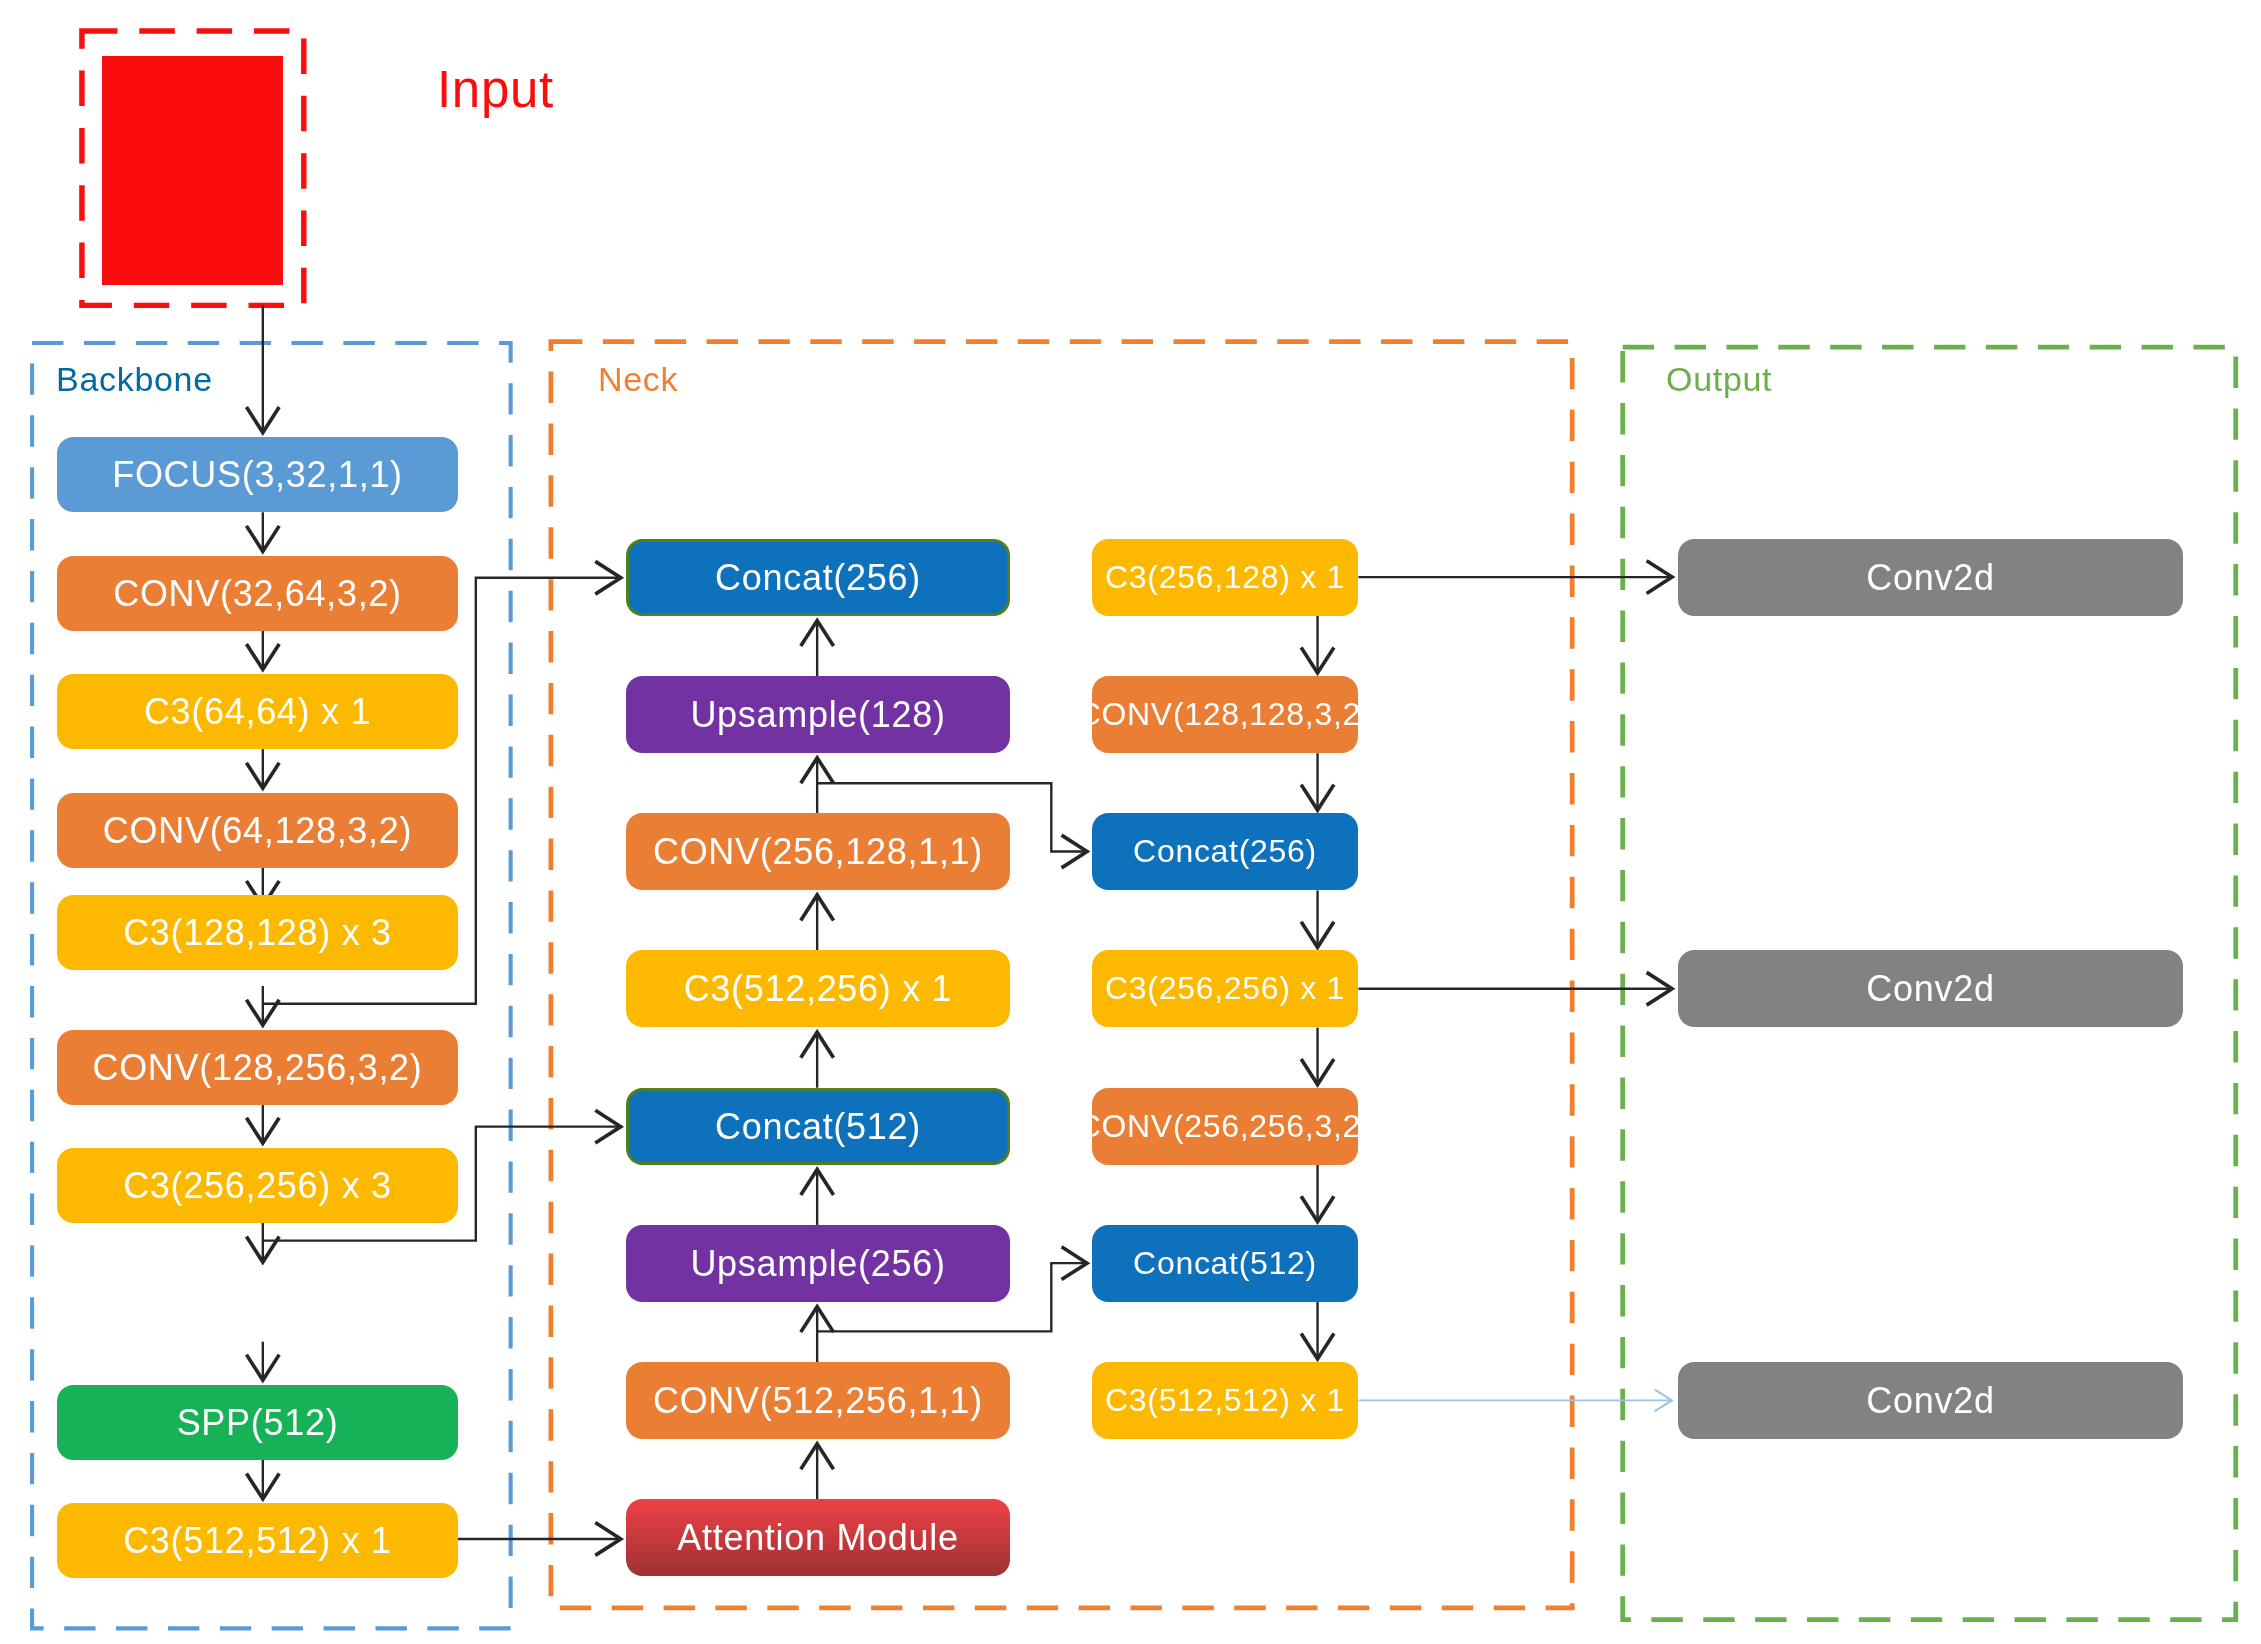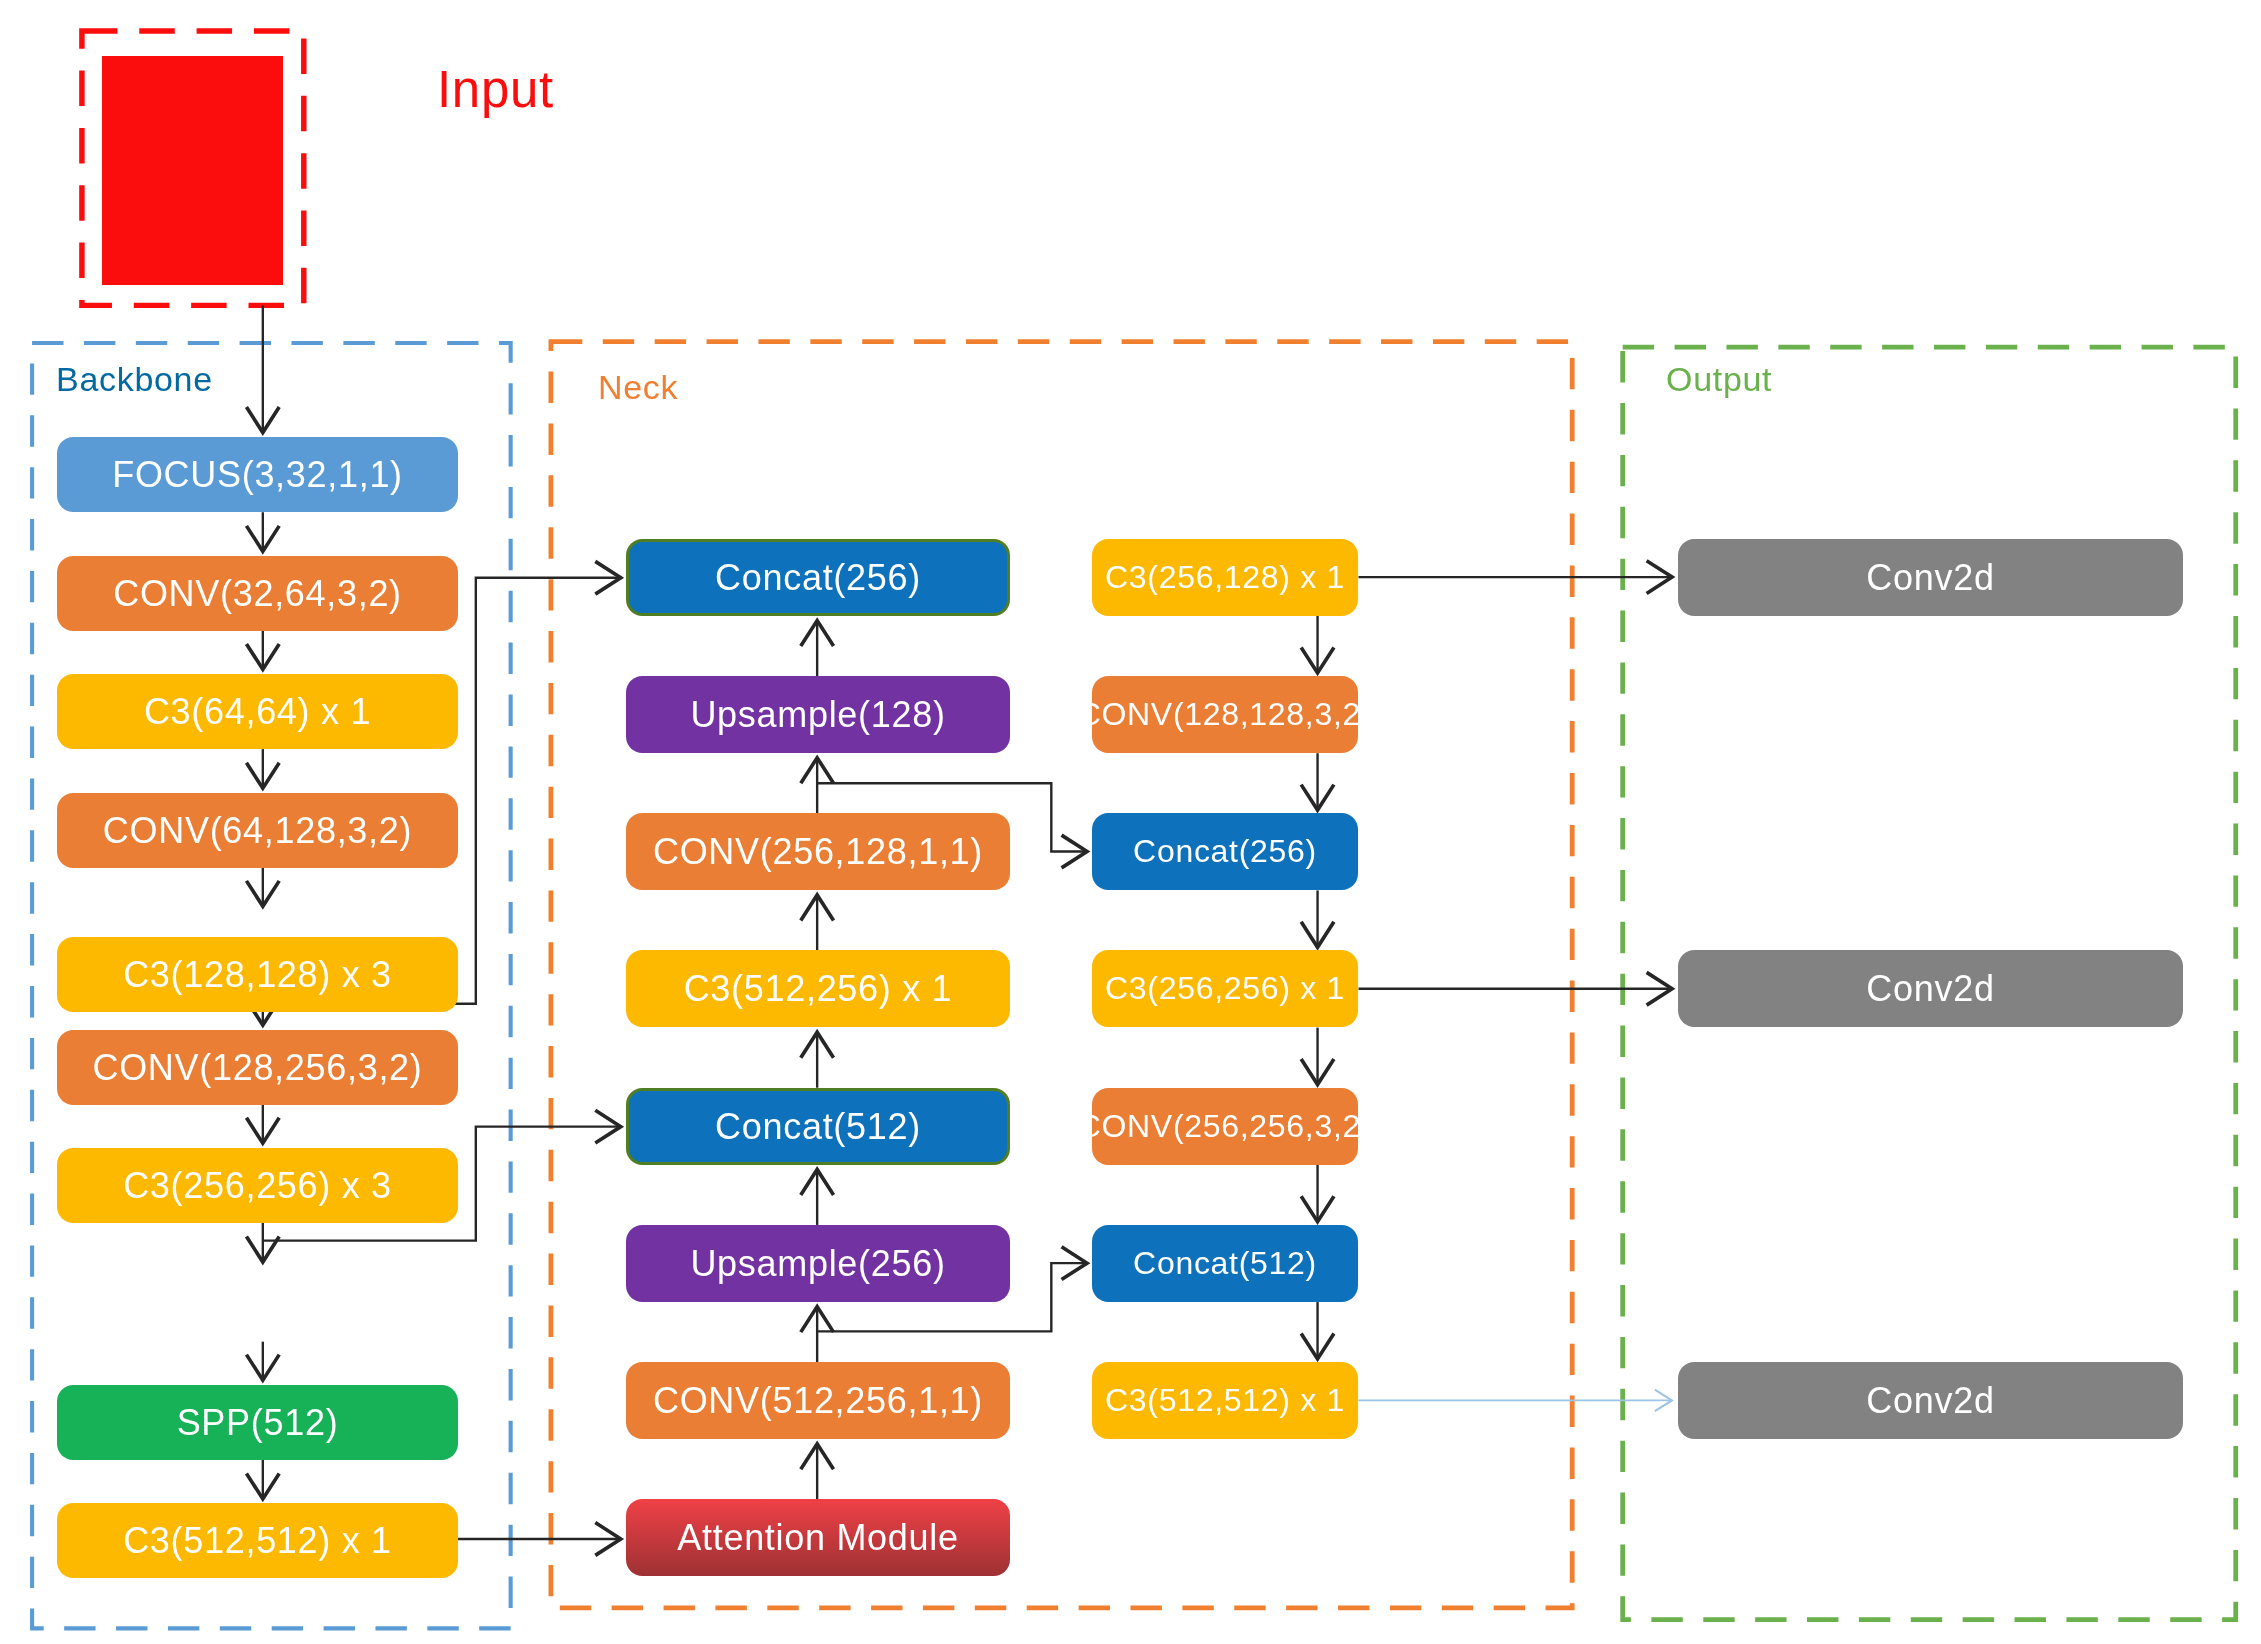--- a/index.html
+++ b/index.html
@@ -80,28 +80,28 @@
 
     <g stroke="#9dc3e6" stroke-width="2.5" fill="none">
       <line x1="1990" y1="2051" x2="2448" y2="2051" marker-end="url(#arr-blue)"></line>
     </g>
   </svg>
 
   <div id="input-rect" style="background: rgb(251, 13, 13);"></div>
   <div id="input-label" class="region-label" style="left: 437px; top: 60px; color: rgb(251, 13, 13);">Input</div>
 
   <div class="region-label" style="left: 56px; top: 360px; color: #0369a1;">Backbone</div>
-  <div class="region-label" style="left: 598px; top: 368px; color: rgb(240, 127, 47);">Neck</div>
+  <div class="region-label" style="left: 598px; top: 360px; color: rgb(240, 127, 47);">Neck</div>
   <div class="region-label" style="left: 1666px; top: 360px; color: rgb(106, 176, 76);">Output</div>
 
   <div class="node bb-node" style="top: 437px; background: rgb(91, 155, 213);">FOCUS(3,32,1,1)</div>
   <div class="node bb-node" style="top: 556px; background: rgb(234, 126, 53);">CONV(32,64,3,2)</div>
   <div class="node bb-node" style="top: 674px; background: rgb(252, 185, 0);">C3(64,64) x 1</div>
   <div class="node bb-node" style="top: 793px; background: rgb(234, 126, 53);">CONV(64,128,3,2)</div>
-  <div class="node bb-node" style="top: 937px; background: rgb(252, 185, 0);">C3(128,128) x 3</div>
+  <div class="node bb-node" style="top: 895px; background: rgb(252, 185, 0);">C3(128,128) x 3</div>
   <div class="node bb-node" style="top: 1030px; background: rgb(234, 126, 53);">CONV(128,256,3,2)</div>
   <div class="node bb-node" style="top: 1148px; background: rgb(252, 185, 0);">C3(256,256) x 3</div>
   <div class="node bb-node" style="top: 1385px; background: rgb(23, 177, 87);">SPP(512)</div>
   <div class="node bb-node" style="top: 1503px; background: rgb(252, 185, 0);">C3(512,512) x 1</div>
 
   <div class="node nl-node" style="top: 539px; border: 3.4px solid rgb(80, 126, 35); background: rgb(13, 114, 187);">Concat(256)</div>
   <div class="node nl-node" style="top: 676px; background: rgb(114, 50, 162);">Upsample(128)</div>
   <div class="node nl-node" style="top: 813px; background: rgb(234, 126, 53);">CONV(256,128,1,1)</div>
   <div class="node nl-node" style="top: 950px; background: rgb(252, 185, 0);">C3(512,256) x 1</div>
   <div class="node nl-node" style="top: 1088px; border: 3.4px solid rgb(80, 126, 35); background: rgb(13, 114, 187);">Concat(512)</div>

